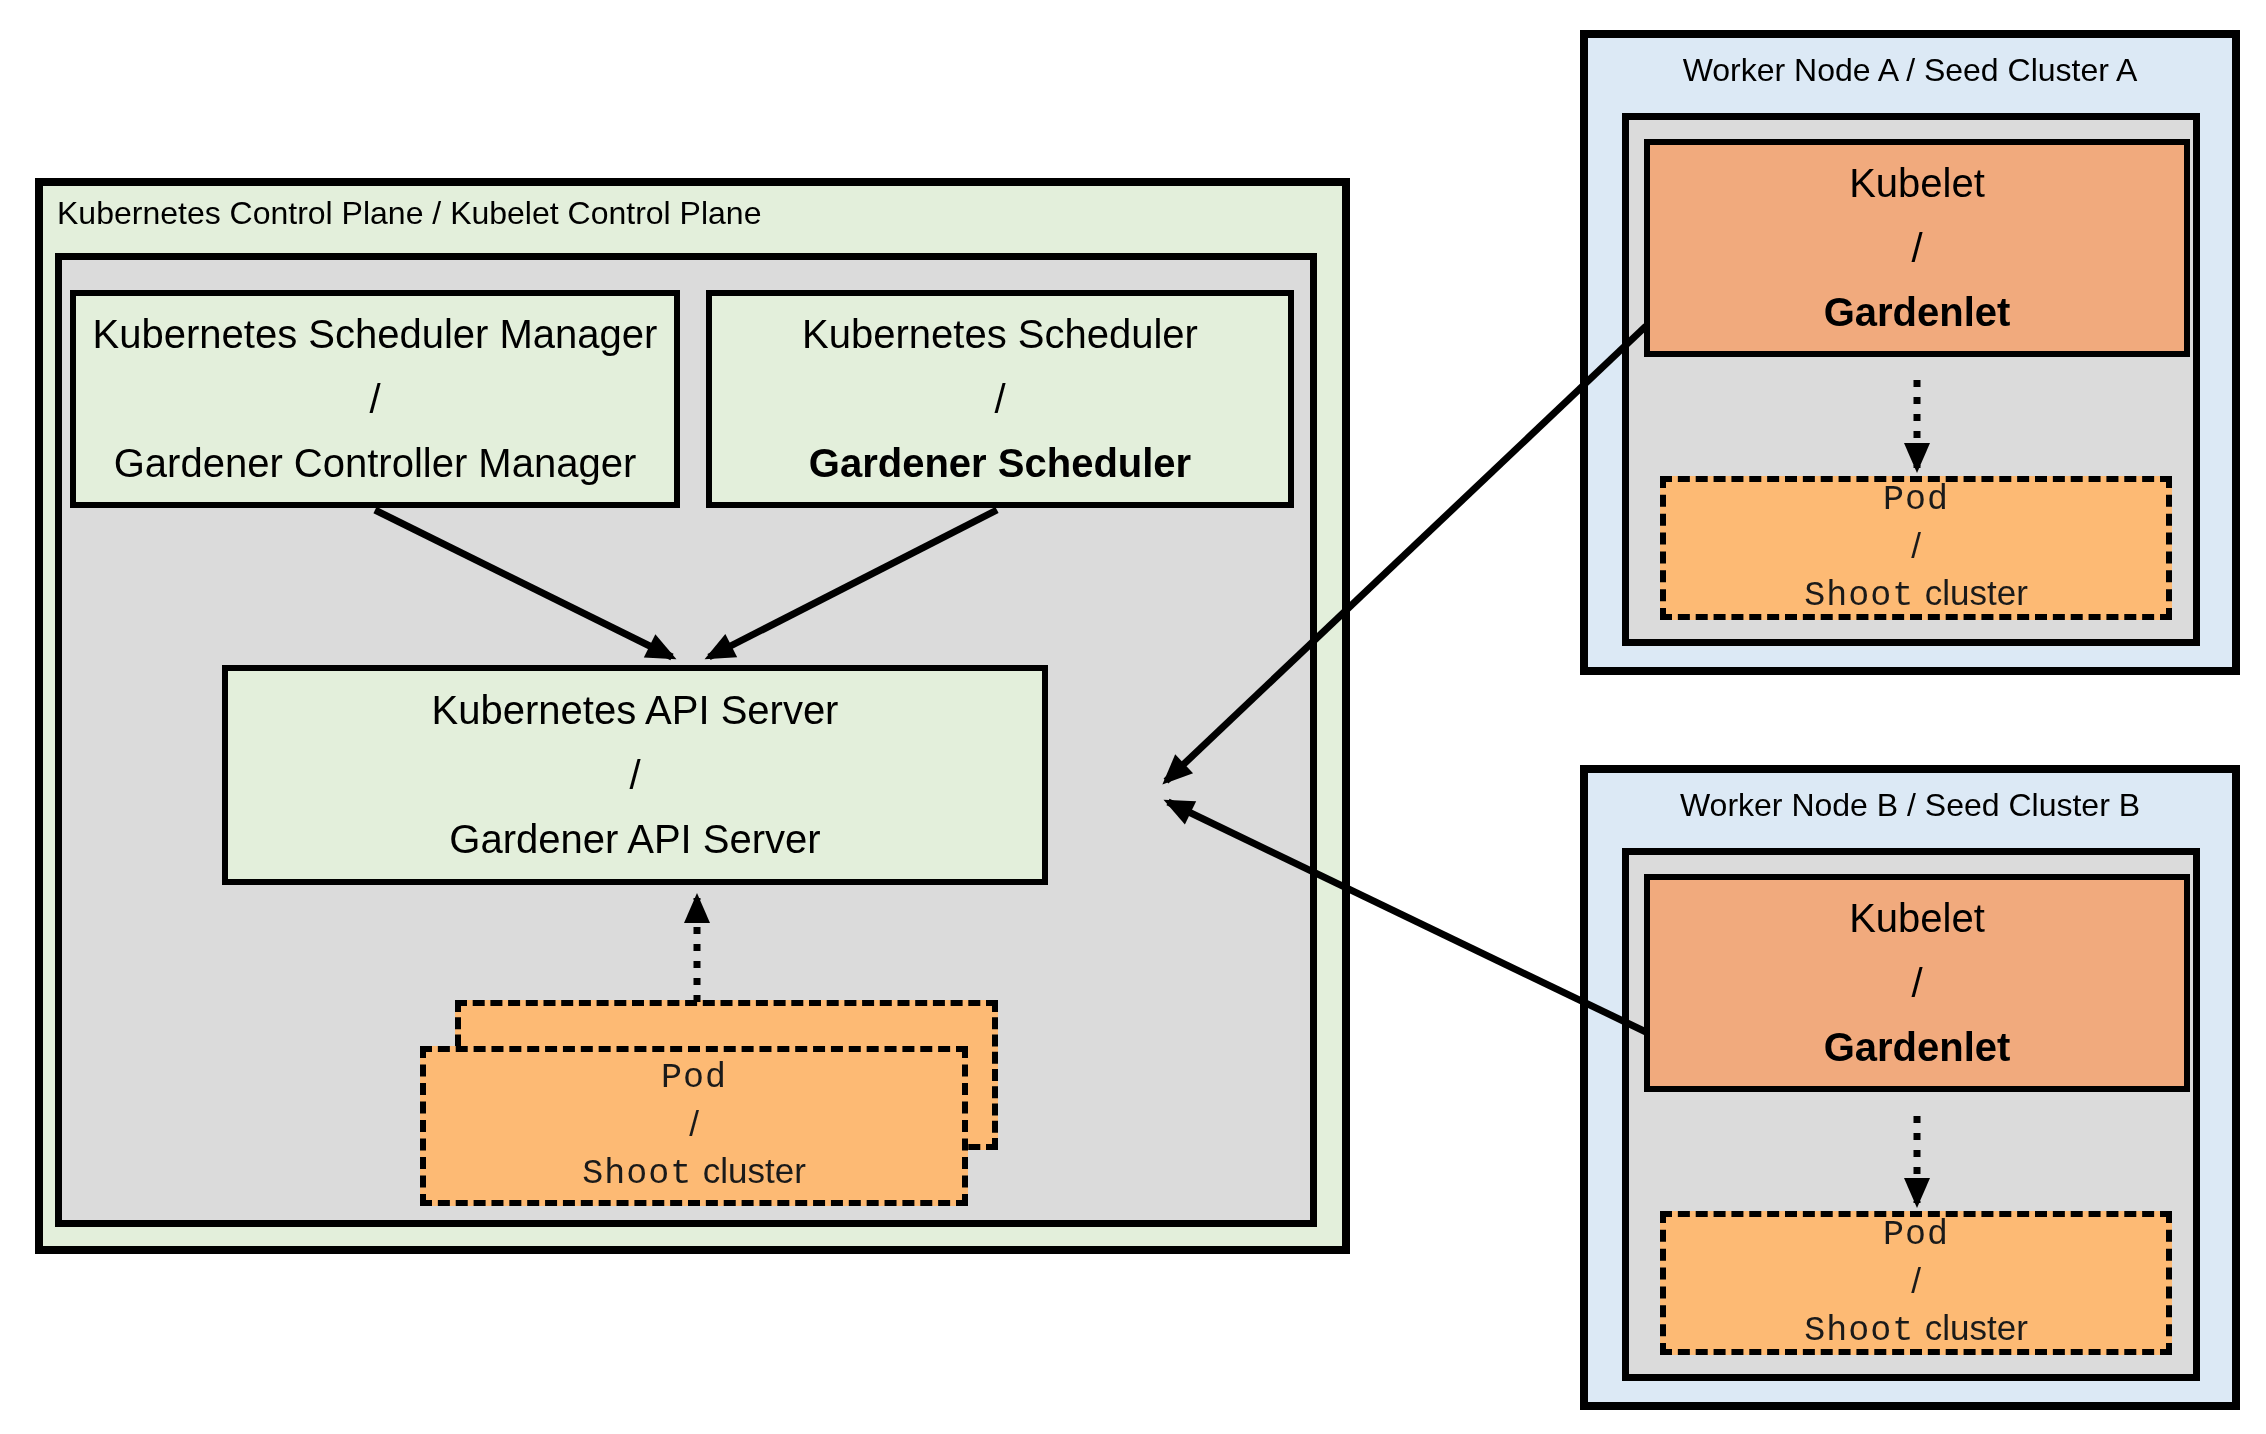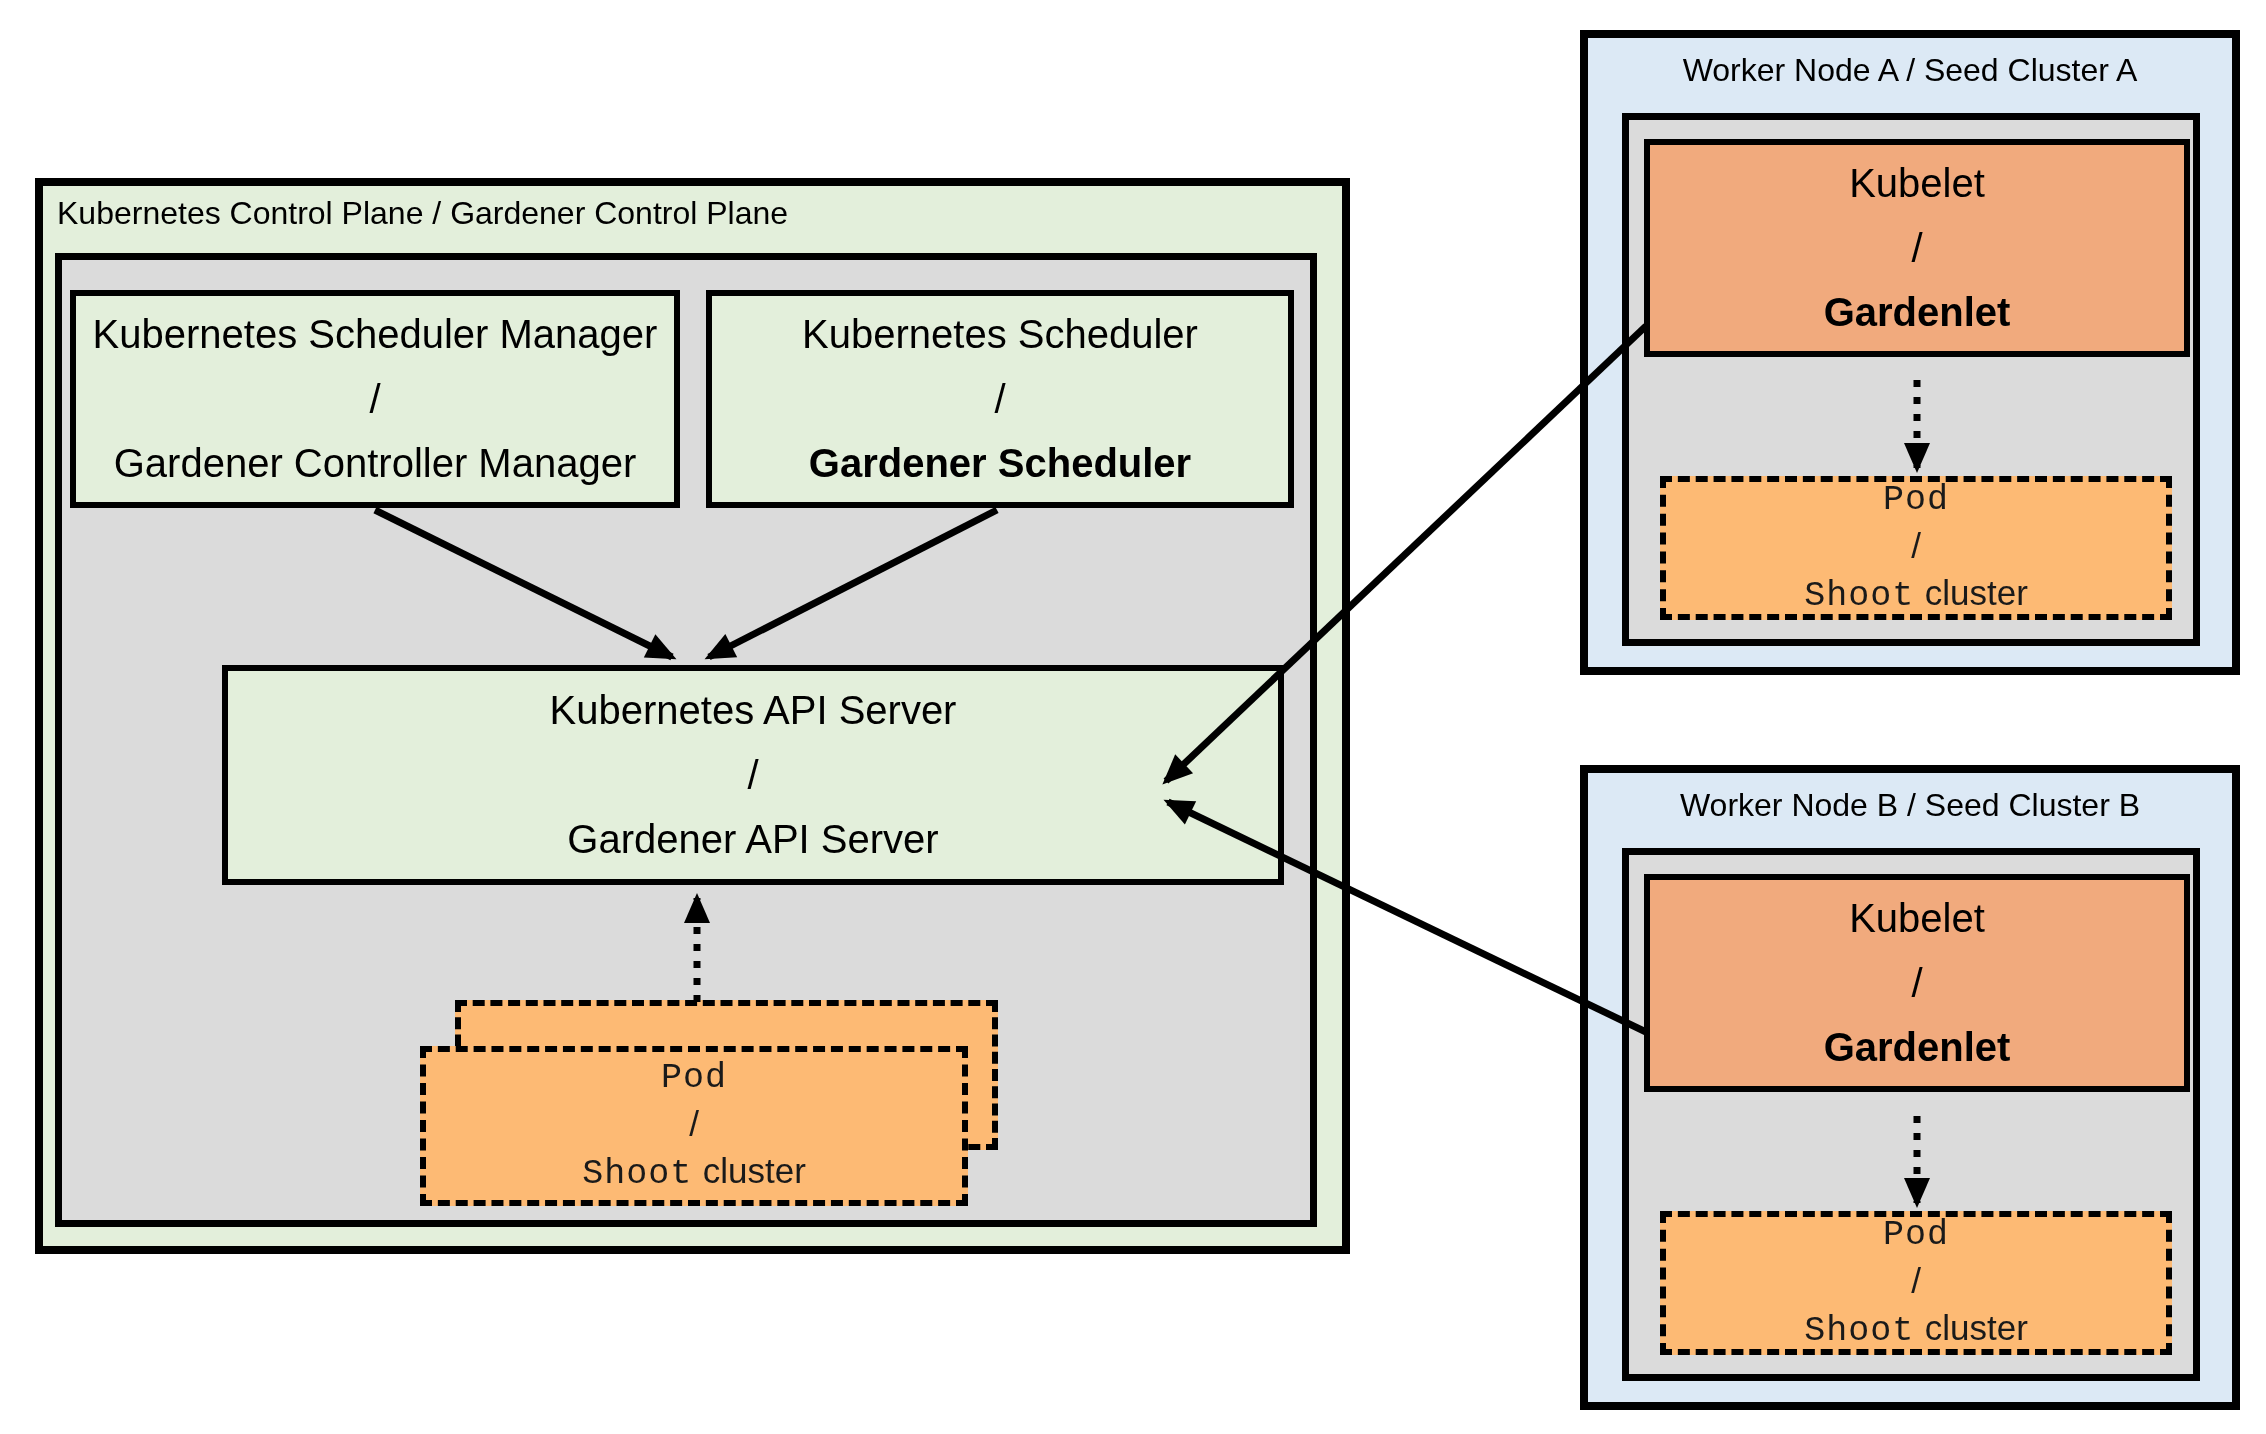--- a/index.html
+++ b/index.html
@@ -80,42 +80,42 @@
   svg#connectors line { stroke: #000; }
   .solid-line  { stroke-width: 7px; }
   .dotted-line { stroke-width: 7px; stroke-dasharray: 7 10; }
 </style>
 </head>
 <body>
 
 <div id="canvas">
 
   <div class="abs fill-green bd-thick" style="left:35px; top:178px; width:1315px; height:1076px;">
-    <div class="abs zone-title" style="left:14px; top:9px;">Kubernetes Control Plane / Gardener Control Plane</div>
+    <div class="abs zone-title" style="left:14px; top:9px;">Kubernetes Control Plane / Kubelet Control Plane</div>
   </div>
 
   <div class="abs fill-gray bd-med" style="left:55px; top:253px; width:1262px; height:974px;"></div>
 
   <div class="abs fill-green bd-box" style="left:70px; top:290px; width:610px; height:218px;">
     <div class="node-label">
       <div>Kubernetes Scheduler Manager</div>
       <div>/</div>
       <div>Gardener Controller Manager</div>
     </div>
   </div>
 
   <div class="abs fill-green bd-box" style="left:706px; top:290px; width:588px; height:218px;">
     <div class="node-label">
       <div>Kubernetes Scheduler</div>
       <div>/</div>
       <div class="bold">Gardener Scheduler</div>
     </div>
   </div>
 
-  <div class="abs fill-green bd-box" style="left:222px; top:665px; width:1062px; height:220px;">
+  <div class="abs fill-green bd-box" style="left:222px; top:665px; width:826px; height:220px;">
     <div class="node-label">
       <div>Kubernetes API Server</div>
       <div>/</div>
       <div>Gardener API Server</div>
     </div>
   </div>
 
   <div class="abs" style="left:420px; top:1000px; width:578px; height:206px;">
     <div class="abs fill-peach bd-dashed" style="left:35px; top:0; width:543px; height:150px;"></div>
     <div class="abs fill-peach bd-dashed" style="left:0; top:46px; width:548px; height:160px;">

